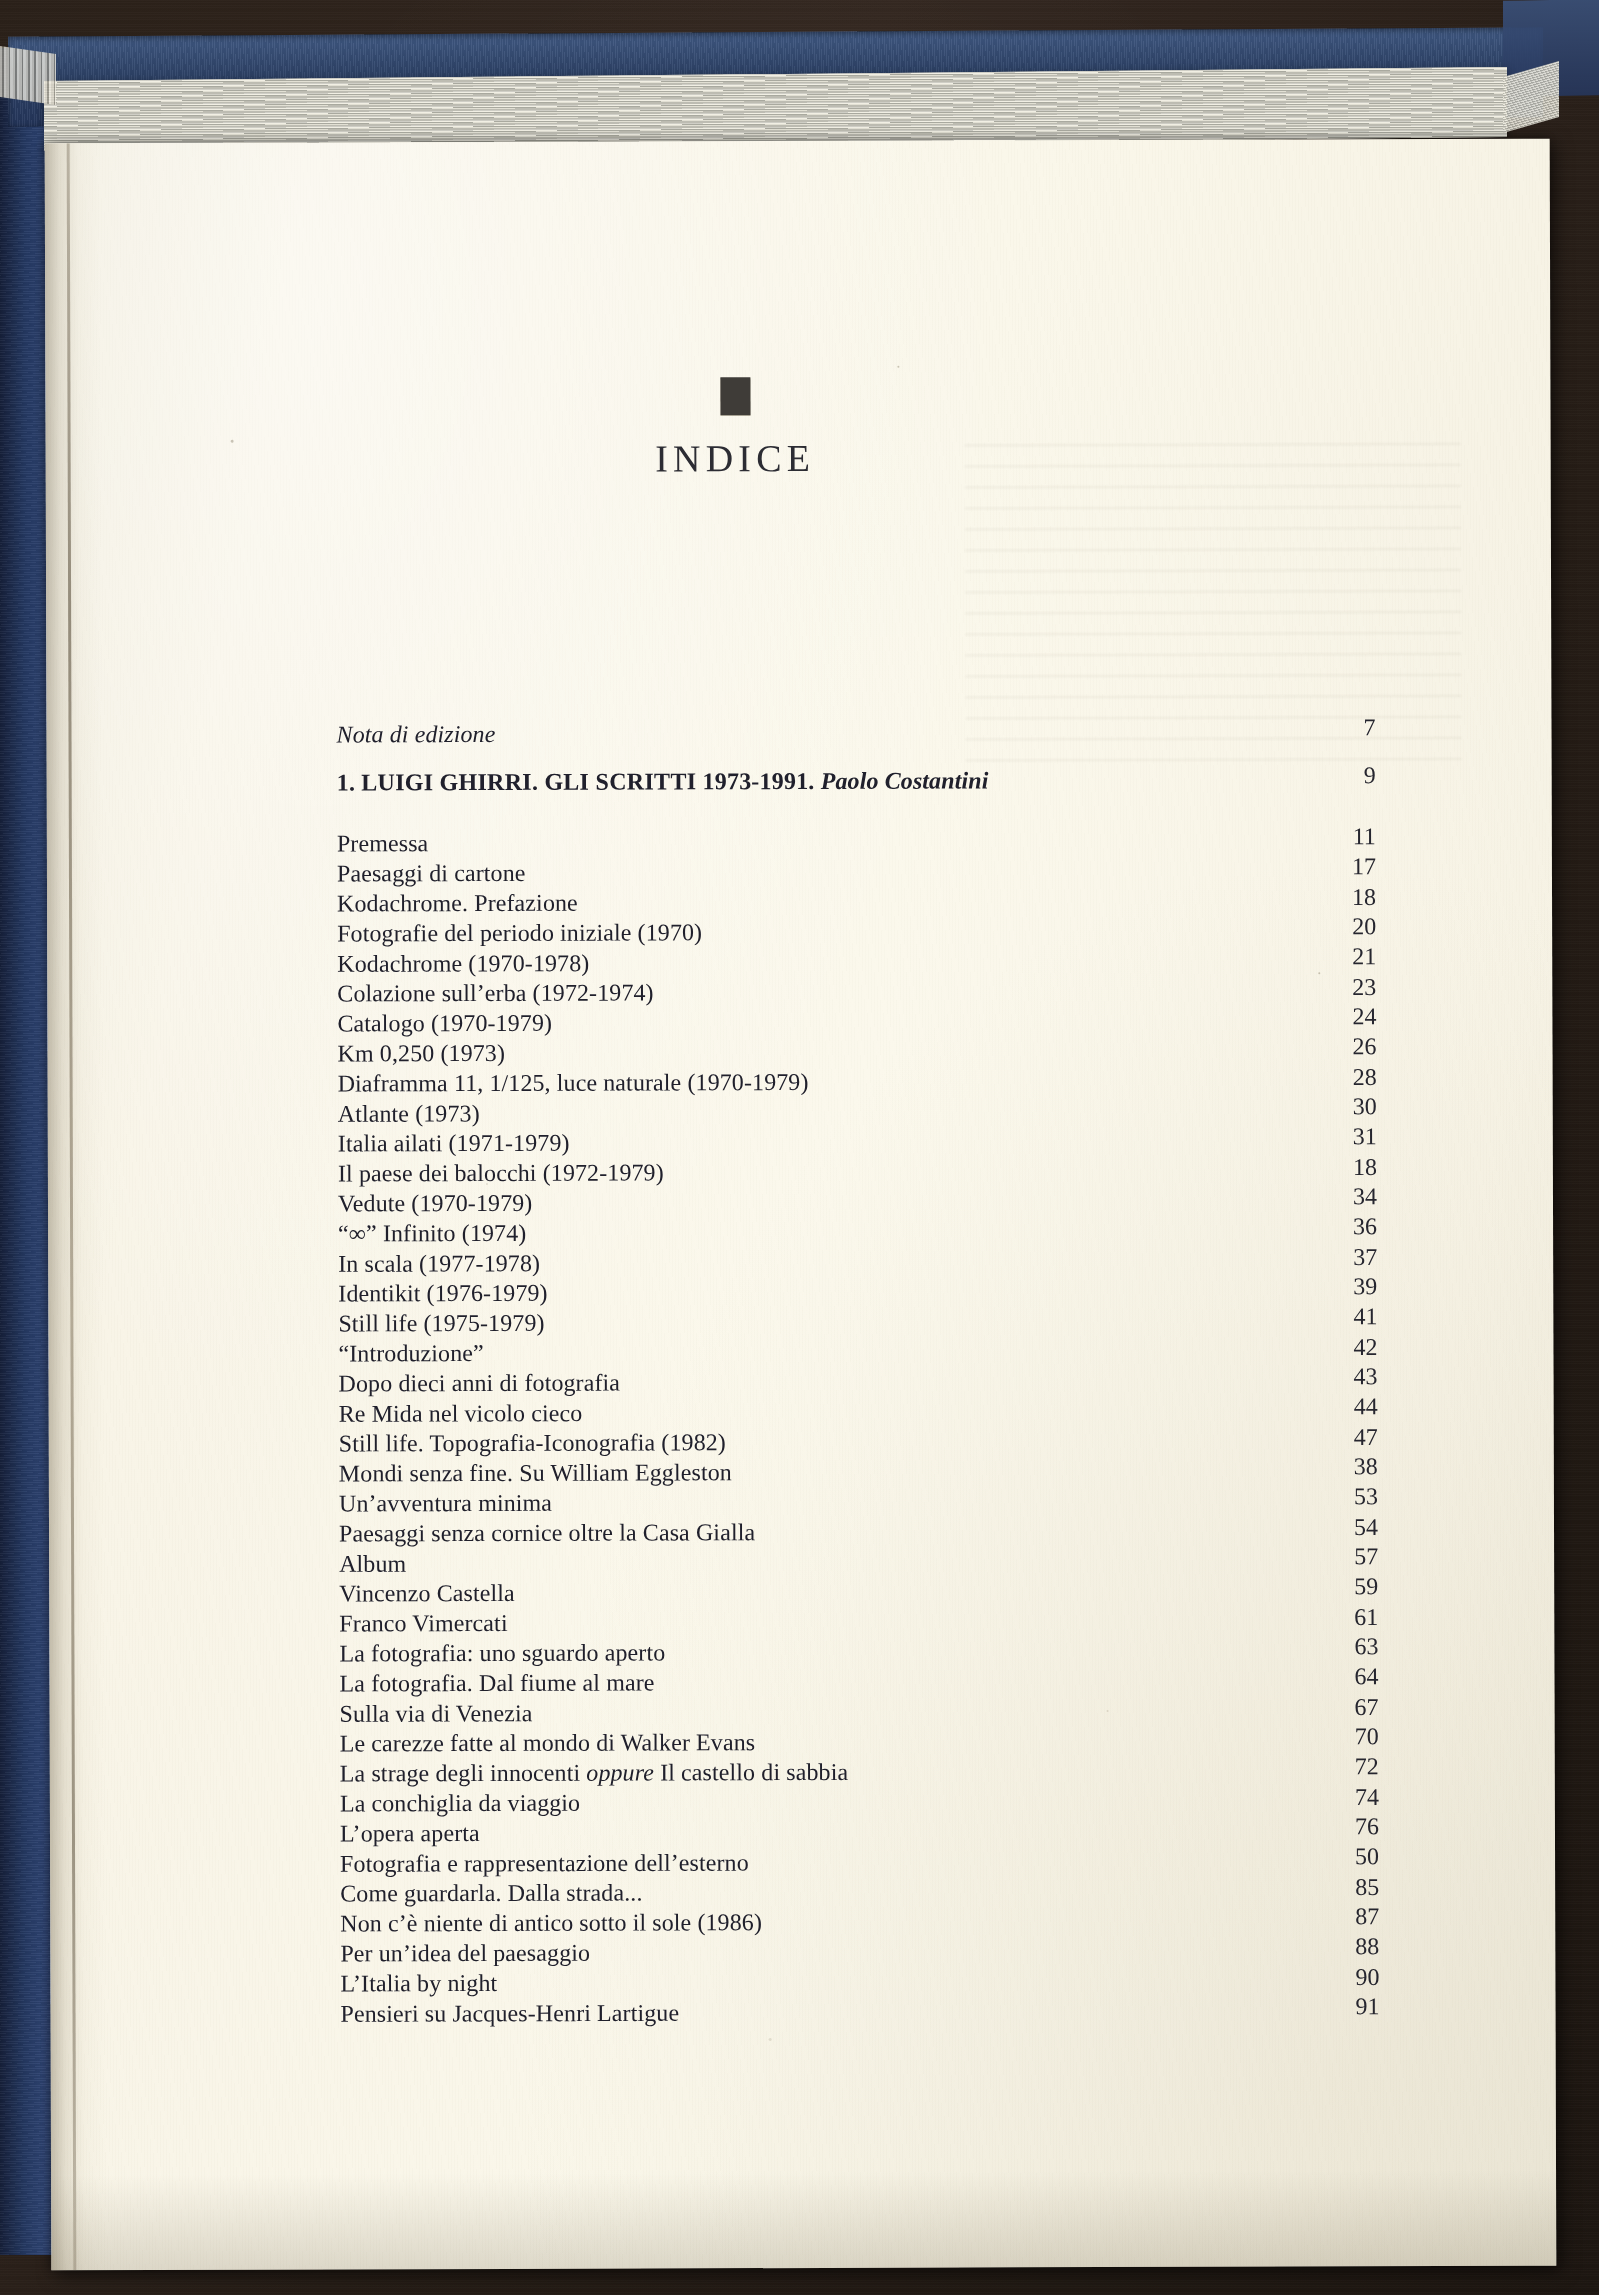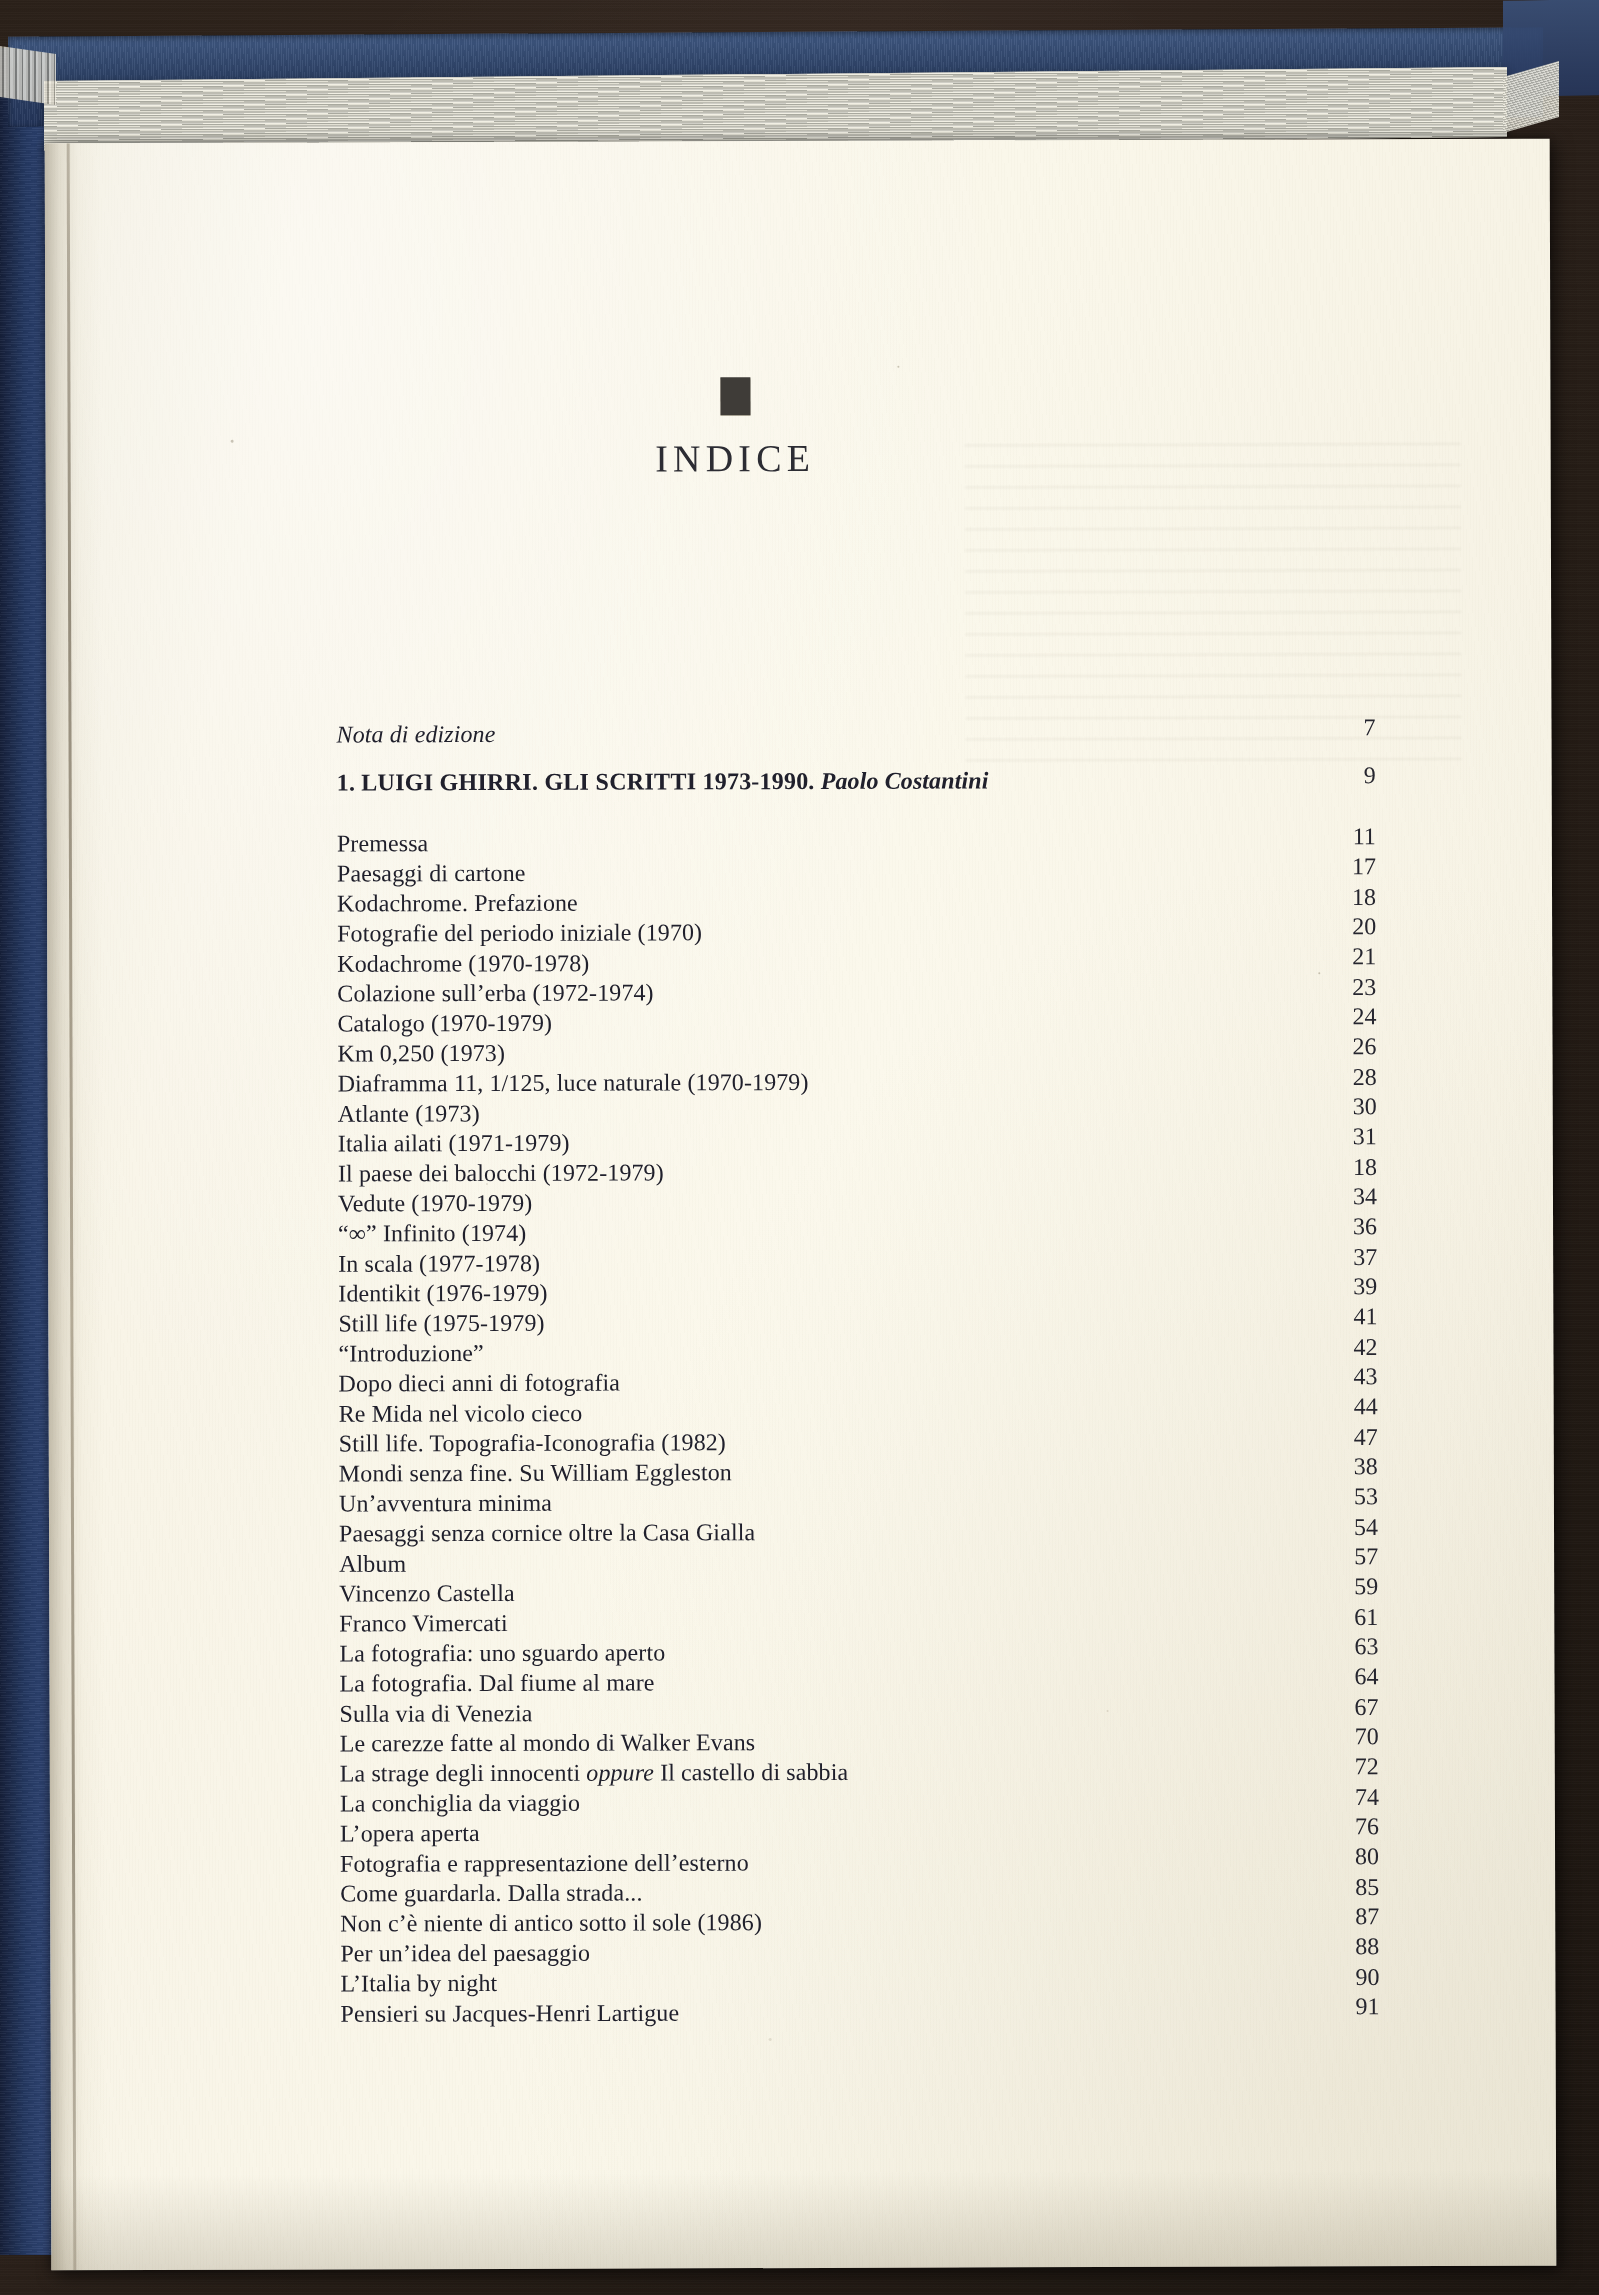--- a/index.html
+++ b/index.html
@@ -279,21 +279,21 @@
 
     <div id="toc">
 
       <div class="row front">
         <span class="label">Nota di edizione</span>
         <span class="page">7</span>
       </div>
 
       <div class="row chapter">
         <span class="label">
-          <span>1.</span>&nbsp;<span>L</span><span class="sc">UIGI</span>&nbsp;<span>G</span><span class="sc">HIRRI</span>.&nbsp;<span>G</span><span class="sc">LI SCRITTI</span>&nbsp;<span>1973-1990.</span>&nbsp;<span class="auth">Paolo Costantini</span>
+          <span>1.</span>&nbsp;<span>L</span><span class="sc">UIGI</span>&nbsp;<span>G</span><span class="sc">HIRRI</span>.&nbsp;<span>G</span><span class="sc">LI SCRITTI</span>&nbsp;<span>1973-1991.</span>&nbsp;<span class="auth">Paolo Costantini</span>
         </span>
         <span class="page">9</span>
       </div>
 
       <div id="entry-rows">
           <div class="row italic-label">
             <span class="label">Premessa</span>
             <span class="page">11</span>
           </div>
           <div class="row">
@@ -423,21 +423,21 @@
           <div class="row">
             <span class="label">La conchiglia da viaggio</span>
             <span class="page">74</span>
           </div>
           <div class="row">
             <span class="label">L’opera aperta</span>
             <span class="page">76</span>
           </div>
           <div class="row">
             <span class="label">Fotografia e rappresentazione dell’esterno</span>
-            <span class="page">80</span>
+            <span class="page">50</span>
           </div>
           <div class="row">
             <span class="label">Come guardarla. Dalla strada...</span>
             <span class="page">85</span>
           </div>
           <div class="row">
             <span class="label">Non c’è niente di antico sotto il sole (1986)</span>
             <span class="page">87</span>
           </div>
           <div class="row">

